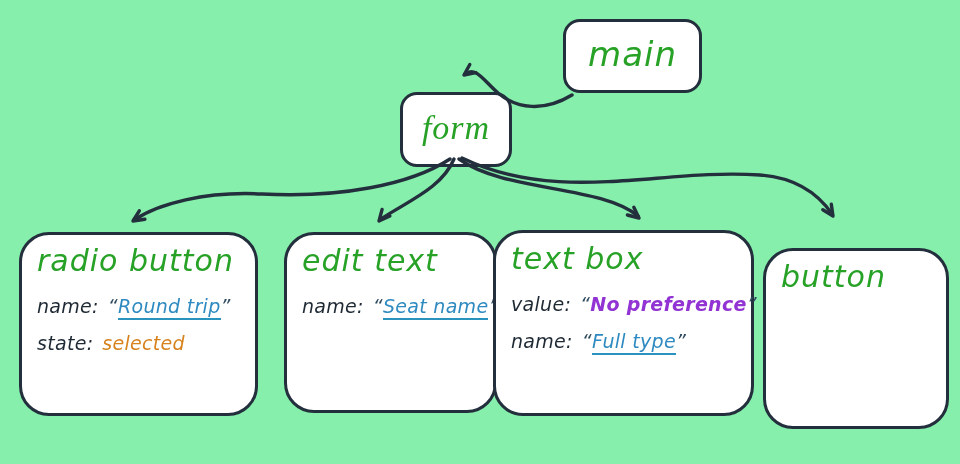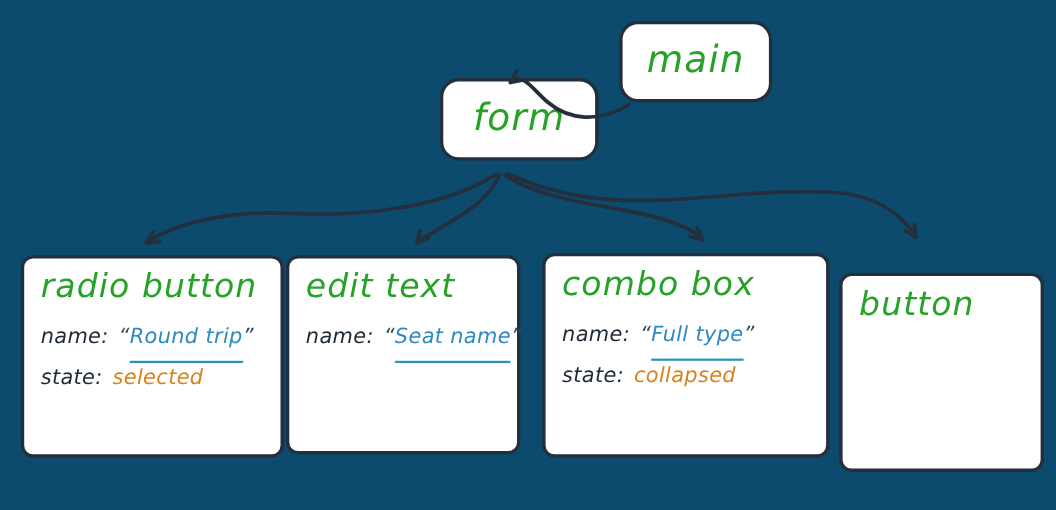--- a/index.html
+++ b/index.html
@@ -6,46 +6,46 @@
     --ink:#232f3c;
     --green:#27a227;
     --blue:#2e8ac0;
     --purple:#9233d4;
     --orange:#d8821e;
     --textdark:#1f2a35;
     --quote:#2e4a5e;
   }
   html,body{margin:0;padding:0;background:#ffffff;}
   .canvas{
-    position:relative;width:960px;height:464px;background:#0c4a6e;
+    position:relative;width:960px;height:464px;background:#86efac;
     font-family:"DejaVu Sans", sans-serif;overflow:hidden;
   }
   .edges{position:absolute;left:0;top:0;width:960px;height:464px;z-index:2;pointer-events:none;}
   .edges path{fill:none;stroke:var(--ink);stroke-width:3.4;stroke-linecap:round;stroke-linejoin:round;}
   .node{
     position:absolute;background:#ffffff;border:3px solid var(--ink);
     box-sizing:border-box;z-index:1;
   }
   .hub{border-radius:17px;display:flex;align-items:center;justify-content:center;}
   .hub-label{
     font-style:italic;color:var(--green);font-size:34px;line-height:1;
     letter-spacing:1px;transform:translateY(-2px);
   }
-  .leaf{border-radius:11px;padding:9px 15px 0 15px;}
+  .leaf{border-radius:30px;padding:9px 15px 0 15px;}
   .leaf-title{
     font-style:italic;color:var(--green);font-size:30px;line-height:1.15;
     letter-spacing:1px;margin:0 0 15px 0;white-space:nowrap;
   }
   .prop-row{
     font-style:italic;font-size:19px;line-height:1.35;color:var(--textdark);
     margin:0 0 12px 0;white-space:nowrap;letter-spacing:0.3px;
   }
   .prop-key{margin-right:9px;}
   .quote{color:var(--quote);}
-  .v-name{color:var(--blue);border-bottom:2px solid #2a93bd;padding-bottom:11px;}
+  .v-name{color:var(--blue);border-bottom:2px solid #2a93bd;padding-bottom:1px;}
   .v-state{color:var(--orange);text-align:center;}
   .v-value{color:var(--purple);font-weight:bold;}
 </style>
 </head>
 <body>
 
 <div class="canvas">
 
   <svg class="edges" viewBox="0 0 960 464" xmlns="http://www.w3.org/2000/svg">
 
@@ -72,48 +72,48 @@
     <g>
       <path d="M 462,158 C 560,205 660,168 760,175 C 800,178 821,198 832,214"></path>
       <path d="M 833,216 L 831.3,204.2 M 833,216 L 822.8,209.7"></path>
     </g>
   </svg>
 
   <div class="node hub" style="left:563px;top:19px;width:139px;height:74px;">
     <span class="hub-label">main</span>
   </div>
 
-  <div class="node hub" style="left:400px;top:71px;width:144px;height:75px;">
+  <div class="node hub" style="left:400px;top:92px;width:112px;height:75px;font-family:Liberation Serif, serif;">
     <span class="hub-label">form</span>
   </div>
 
   <div class="node leaf" style="left:19px;top:232px;width:239px;height:184px;">
     <div class="leaf-title">radio button</div>
     <div class="prop-row">
       <span class="prop-key">name:</span><span class="quote">“</span><span class="v-name">Round trip</span><span class="quote">”</span>
     </div>
     <div class="prop-row">
       <span class="prop-key">state:</span><span class="v-state">selected</span>
     </div>
   </div>
 
-  <div class="node leaf" style="left:260px;top:232px;width:213px;height:181px;">
+  <div class="node leaf" style="left:284px;top:232px;width:213px;height:181px;">
     <div class="leaf-title">edit text</div>
     <div class="prop-row">
       <span class="prop-key">name:</span><span class="quote">“</span><span class="v-name">Seat name</span><span class="quote">”</span>
     </div>
   </div>
 
   <div class="node leaf" style="left:493px;top:230px;width:261px;height:186px;">
-    <div class="leaf-title">combo box</div>
+    <div class="leaf-title">text box</div>
+    <div class="prop-row">
+      <span class="prop-key">value:</span><span class="quote">“</span><span class="v-value">No preference</span><span class="quote">”</span>
+    </div>
     <div class="prop-row">
       <span class="prop-key">name:</span><span class="quote">“</span><span class="v-name">Full type</span><span class="quote">”</span>
-    </div>
-    <div class="prop-row">
-      <span class="prop-key">state:</span><span class="v-state">collapsed</span>
     </div>
   </div>
 
   <div class="node leaf" style="left:763px;top:248px;width:186px;height:181px;">
     <div class="leaf-title">button</div>
   </div>
 
 </div>
 
 </body></html>

